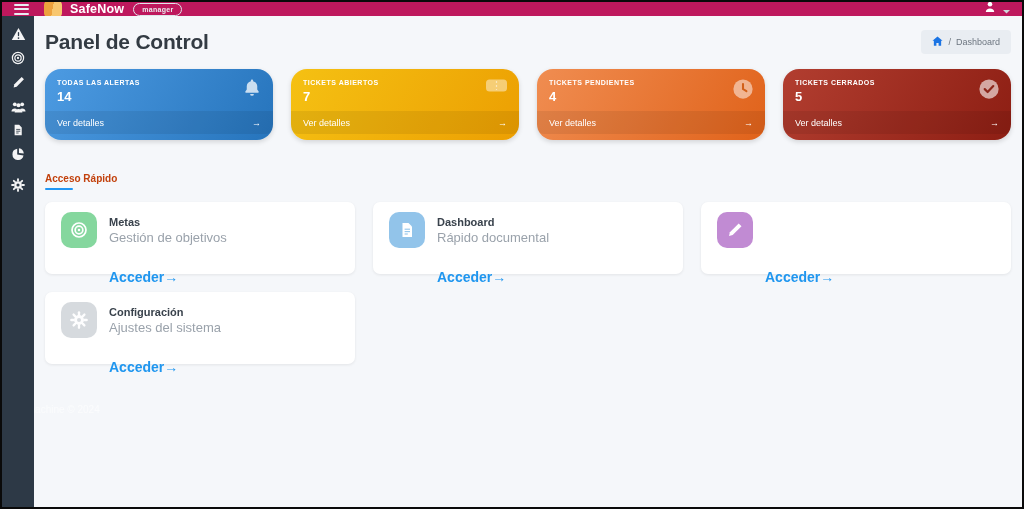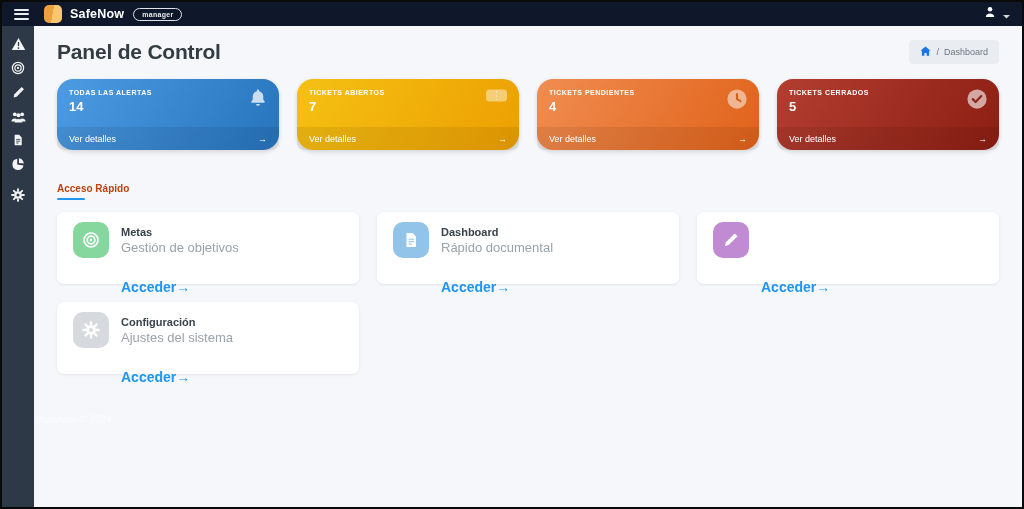--- a/index.html
+++ b/index.html
@@ -1,52 +1,52 @@
 <!DOCTYPE html>
 <html><head>
 <meta charset="utf-8">
 <style>
   * { margin:0; padding:0; box-sizing:border-box; }
   html,body { width:1024px; height:509px; background:#fff; }
   body { font-family:"Liberation Sans", sans-serif; }
   .frame { width:1024px; height:509px; border:2px solid #0a0a0a; display:flex; flex-direction:column; overflow:hidden; }
 
   
-  .topbar { height:24px; background:#0f172a; display:flex; align-items:center; padding:0 12px 0 12px; flex-shrink:0; }
+  .topbar { height:14px; background:#be185d; display:flex; align-items:center; padding:0 12px 0 12px; flex-shrink:0; }
   .hamburger { width:15px; height:11px; display:flex; flex-direction:column; justify-content:space-between; cursor:pointer; margin-right:15px; }
   .hamburger span { height:2px; background:#e9edf1; border-radius:1px; }
   .brand-logo { width:18px; height:18px; border-radius:5px; background:linear-gradient(100deg,#eda13d 48%,#f8c76f 48%); }
   .brand-name { color:#fff; font-weight:700; font-size:12.5px; margin-left:8px; letter-spacing:.2px; }
   .role-badge { margin-left:9px; border:1px solid #dfe5ea; color:#e8ecef; border-radius:8px; font-size:7px; padding:2px 8px; font-weight:700; letter-spacing:.3px; }
   .topbar-right { margin-left:auto; display:flex; align-items:center; gap:6px; cursor:pointer; }
 
   
   .layout { flex:1; display:flex; min-height:0; }
   .sidebar { width:32px; background:#2d3946; display:flex; flex-direction:column; align-items:center; padding-top:13px; gap:10px; flex-shrink:0; }
   .side-item { width:16px; height:14px; display:flex; align-items:center; justify-content:center; cursor:pointer; opacity:.95; }
   .side-item.gap-top { margin-top:7px; }
-  .main { flex:1; background:#f5f7fa; padding:0 23px; position:relative; overflow:hidden; }
+  .main { flex:1; background:#f5f7fa; padding:0 11px; position:relative; overflow:hidden; }
 
   
   .header-row { display:flex; justify-content:space-between; align-items:center; margin-top:14px; }
   .page-title { font-size:21px; font-weight:700; color:#333b43; letter-spacing:-.2px; }
   .breadcrumb { background:#e9edf2; border-radius:4px; padding:6px 11px; display:flex; align-items:center; gap:5px; font-size:9px; color:#6d7680; cursor:pointer; }
 
   
   .stats-grid { display:grid; grid-template-columns:repeat(4,1fr); gap:18px; margin-top:15px; }
   .stat-card { position:relative; height:71px; border-radius:16px; color:#fff; box-shadow:0 2px 5px rgba(0,0,0,.14); }
   .stat-card.c0 { background:linear-gradient(120deg,#4d9be2,#2674bc); }
   .stat-card.c1 { background:linear-gradient(120deg,#f5c113,#ec9f02); }
   .stat-card.c2 { background:linear-gradient(120deg,#f08d51,#e0621a); }
   .stat-card.c3 { background:linear-gradient(120deg,#b23e30,#8d1e13); }
   .stat-body { padding:10px 12px 0; }
   .stat-label { font-size:7px; font-weight:700; letter-spacing:.5px; }
   .stat-value { font-size:13px; font-weight:700; margin-top:3px; }
   .stat-icon { position:absolute; top:9px; right:11px; }
-  .stat-footer { position:absolute; left:0; right:0; bottom:0; height:23px; background:rgba(0,0,0,.07); border-radius:0 0 7px 7px; display:flex; align-items:center; justify-content:space-between; padding:0 12px; font-size:9px; cursor:pointer; }
+  .stat-footer { position:absolute; left:0; right:0; bottom:6px; height:23px; background:rgba(0,0,0,.07); border-radius:0 0 7px 7px; display:flex; align-items:center; justify-content:space-between; padding:0 12px; font-size:9px; cursor:pointer; }
 
   
   .section-title { margin-top:33px; font-size:10px; font-weight:700; color:#c2410c; }
   .section-underline { width:28px; height:2px; background:#2196f3; border-radius:2px; margin-top:4px; }
   .quick-grid { display:grid; grid-template-columns:repeat(3,1fr); gap:18px; margin-top:12px; }
   .quick-card { background:#fff; border-radius:7px; box-shadow:0 1px 3px rgba(0,0,0,.08); padding:10px 16px 8px; height:72px; }
   .quick-top { display:flex; align-items:center; }
   .quick-icon { width:36px; height:36px; border-radius:10px; display:flex; align-items:center; justify-content:center; flex-shrink:0; }
   .qi0 { background:#85d79e; } .qi1 { background:#92c4ea; } .qi2 { background:#c18bd3; } .qi3 { background:#d6dade; }
   .quick-text { margin-left:12px; }

